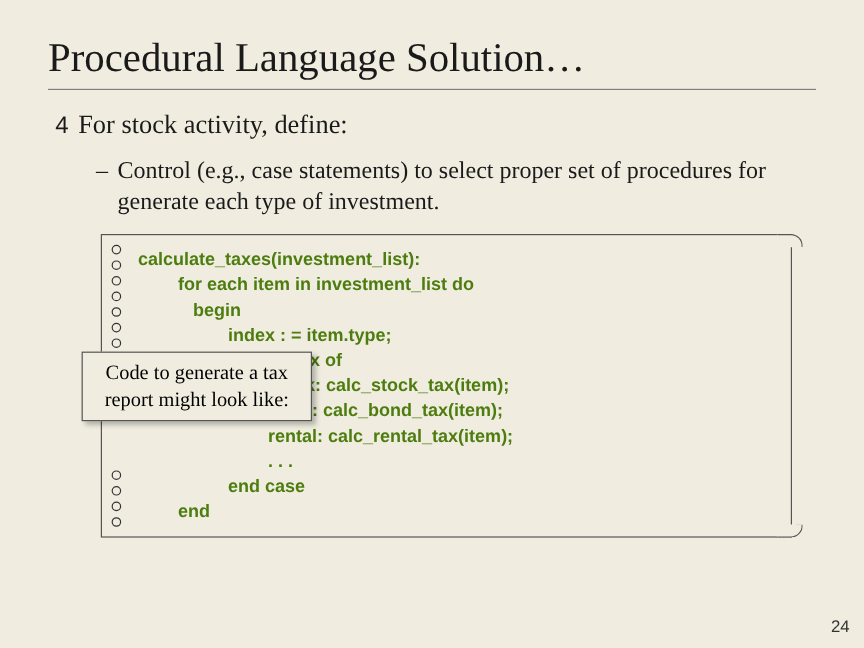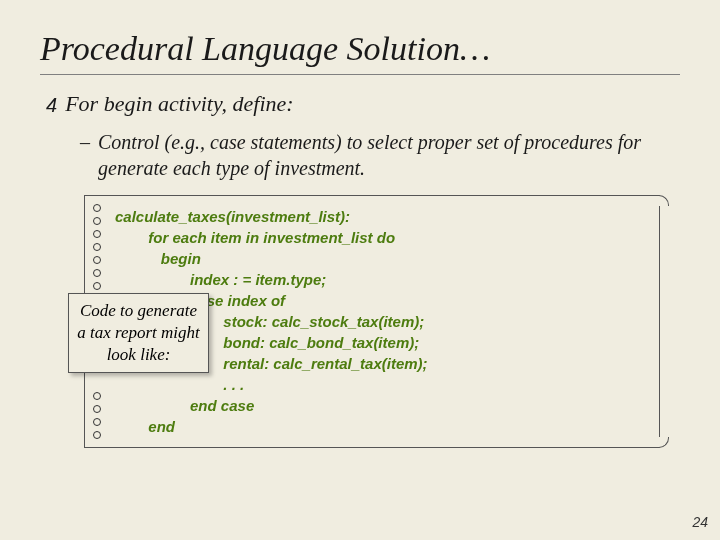--- a/index.html
+++ b/index.html
@@ -1,15 +1,15 @@
 <!DOCTYPE html>
 <html><head>
 <meta charset="utf-8">
 <style>
-  * { margin: 0; padding: 0; box-sizing: border-box; font-style: italic; }
+  * { margin: 0; padding: 0; box-sizing: border-box; }
   body {
     width: 720px;
     height: 540px;
     background: #f0ede0;
     font-family: Georgia, 'Times New Roman', serif;
     position: relative;
     overflow: hidden;
   }
   .slide {
     padding: 30px 40px 20px 40px;
@@ -104,21 +104,21 @@
     font-size: 15px;
     font-weight: bold;
     color: #4d7c0f;
     white-space: pre;
     line-height: 1.4;
   }
   .callout {
     position: absolute;
     left: -16px;
     top: 98px;
-    width: 141px;
+    width: 192px;
     background: #f0ede0;
     border: 1px solid #555;
     padding: 6px 8px;
     font-size: 17px;
     text-align: center;
     line-height: 1.3;
     box-shadow: 3px 3px 4px rgba(0,0,0,0.25);
     z-index: 2;
   }
   .page-num {
@@ -132,21 +132,21 @@
 </style>
 </head>
 <body>
 
 <div class="slide">
   <h1 class="title">Procedural Language Solution…</h1>
   <hr class="title-rule">
 
   <div class="bullet-l1">
     <span class="mark">4</span>
-    <span>For begin activity, define:</span>
+    <span>For stock activity, define:</span>
   </div>
 
   <div class="bullet-l2">
     <span class="mark">–</span>
     <span>Control (e.g., case statements) to select proper set of procedures for generate each type of investment.</span>
   </div>
 
   <div class="code-area">
     <div class="scroll-frame">
       <div class="holes">

